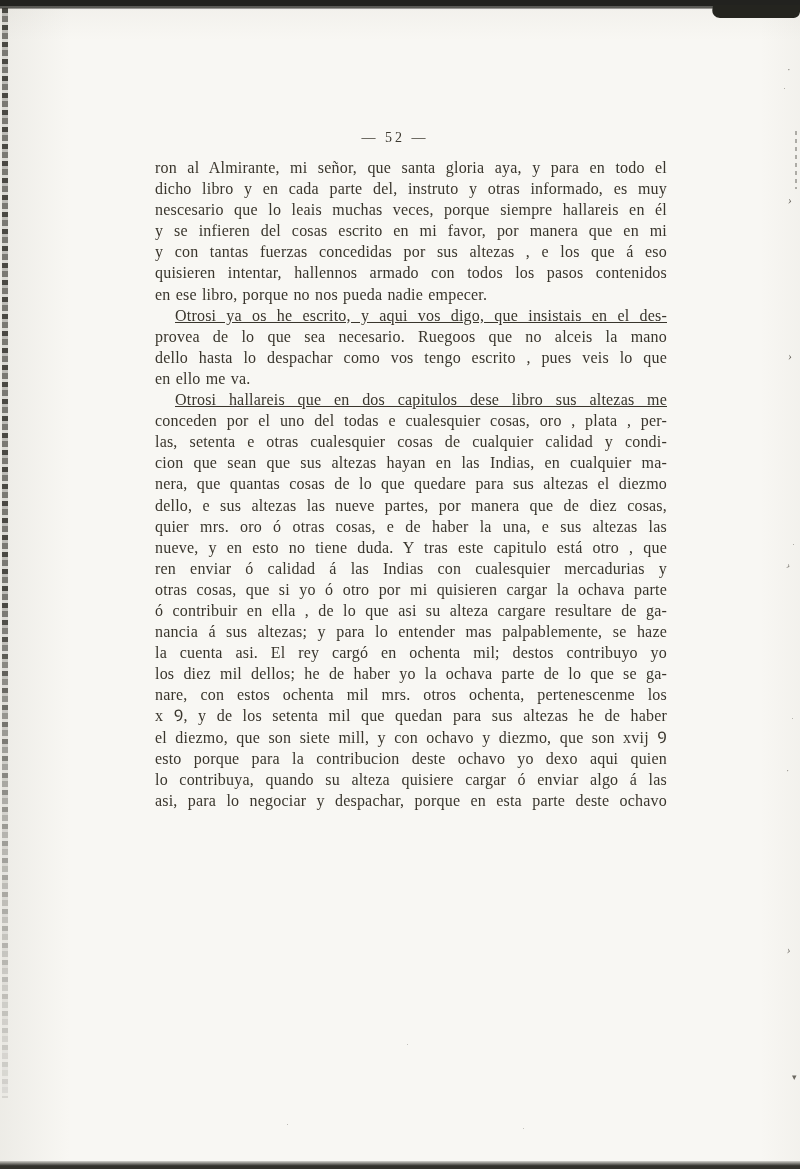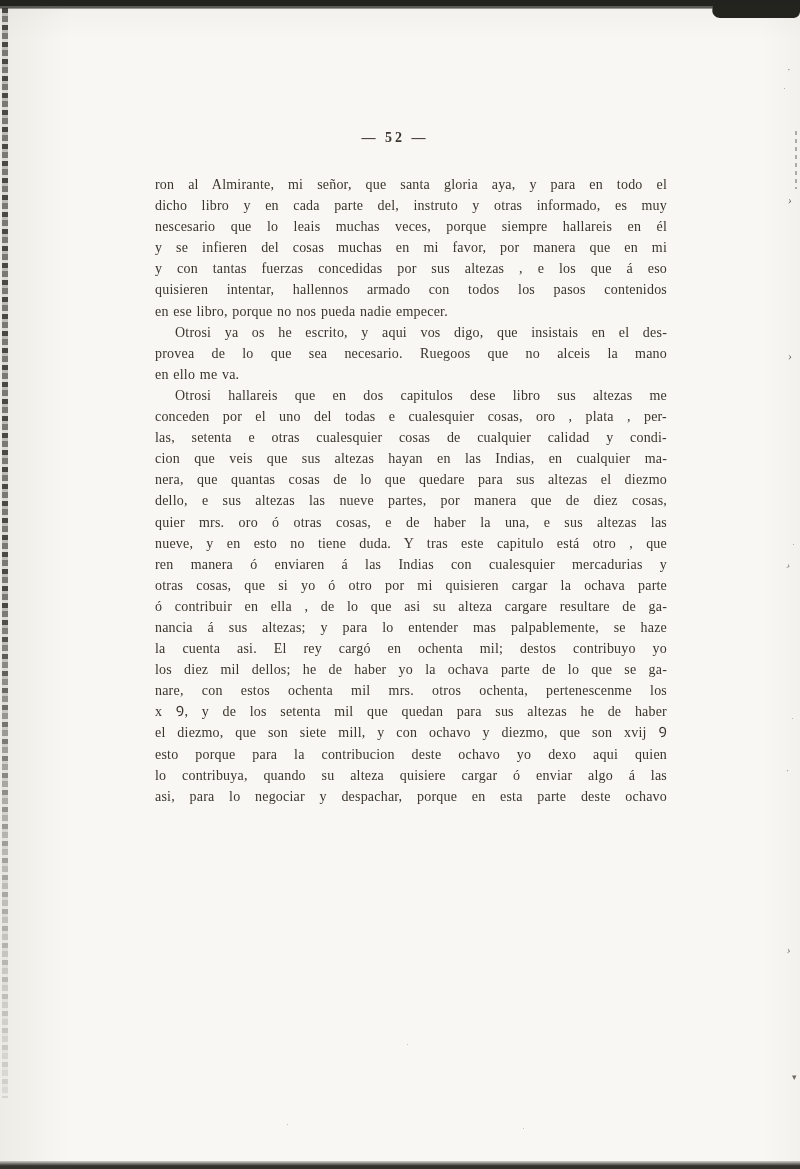--- a/index.html
+++ b/index.html
@@ -39,77 +39,78 @@
     filter:blur(.4px);
   }
   .dash-artifact{
     position:absolute;top:131px;right:3px;width:2px;height:58px;
     background:repeating-linear-gradient(to bottom,rgba(60,58,50,.7) 0 4px,rgba(0,0,0,0) 4px 8px);
     opacity:.55;
   }
   
   .folio{
     position:absolute;top:130px;left:139px;width:512px;
-    text-align:center;font-size:14px;letter-spacing:3px;color:#3c382f;font-weight:bold;
+    text-align:center;font-size:14px;letter-spacing:3px;color:#3c382f;
   }
   
   .textblock{
-    position:absolute;top:174px;left:155px;width:512px;
-    font-size:14px;line-height:21.1px;
+    position:absolute;top:157px;left:155px;width:512px;
+    font-size:16px;line-height:21.1px;
     letter-spacing:.2px;word-spacing:1px;
     color:#39352c;
     text-rendering:optimizeLegibility;
   }
   .line{
     text-align:justify;
     text-align-last:justify;
     white-space:normal;
     height:21.1px;overflow:visible;
   }
   .line.no-j{text-align-last:left;}
-  .line.indent{text-indent:20px;}
+  .line.indent{text-indent:20px;text-decoration:underline;}
   .speck{position:absolute;color:#4a463e;line-height:1;pointer-events:none;}
 </style>
 </head>
 <body>
 
 <div class="page">
   <div class="edge-top"></div>
   <div class="edge-top-blob"></div>
   <div class="edge-left"></div>
   <div class="edge-bottom"></div>
   <div class="dash-artifact"></div>
 
   <div class="folio">— 52 —</div>
 
   <div class="textblock" id="textblock">
       <div>
         <div class="line">ron al Almirante, mi señor, que santa gloria aya, y para en todo el</div>
         <div class="line">dicho libro y en cada parte del, instruto y otras informado, es muy</div>
         <div class="line">nescesario que lo leais muchas veces, porque siempre hallareis en él</div>
-        <div class="line">y se infieren del cosas muchas en mi favor, por manera que en mi</div>
+        <div class="line">y se infieren del cosas escrito en mi favor, por manera que en mi</div>
         <div class="line">y con tantas fuerzas concedidas por sus altezas , e los que á eso</div>
         <div class="line">quisieren intentar, hallennos armado con todos los pasos contenidos</div>
         <div class="line no-j">en ese libro, porque no nos pueda nadie empecer.</div>
       </div>
       <div>
         <div class="line indent">Otrosi ya os he escrito, y aqui vos digo, que insistais en el des-</div>
         <div class="line">provea de lo que sea necesario. Ruegoos que no alceis la mano</div>
+        <div class="line">dello hasta lo despachar como vos tengo escrito , pues veis lo que</div>
         <div class="line no-j">en ello me va.</div>
       </div>
       <div>
         <div class="line indent">Otrosi hallareis que en dos capitulos dese libro sus altezas me</div>
         <div class="line">conceden por el uno del todas e cualesquier cosas, oro , plata , per-</div>
         <div class="line">las, setenta e otras cualesquier cosas de cualquier calidad y condi-</div>
-        <div class="line">cion que veis que sus altezas hayan en las Indias, en cualquier ma-</div>
+        <div class="line">cion que sean que sus altezas hayan en las Indias, en cualquier ma-</div>
         <div class="line">nera, que quantas cosas de lo que quedare para sus altezas el diezmo</div>
         <div class="line">dello, e sus altezas las nueve partes, por manera que de diez cosas,</div>
         <div class="line">quier mrs. oro ó otras cosas, e de haber la una, e sus altezas las</div>
         <div class="line">nueve, y en esto no tiene duda. Y tras este capitulo está otro , que</div>
-        <div class="line">ren manera ó enviaren á las Indias con cualesquier mercadurias y</div>
+        <div class="line">ren enviar ó calidad á las Indias con cualesquier mercadurias y</div>
         <div class="line">otras cosas, que si yo ó otro por mi quisieren cargar la ochava parte</div>
         <div class="line">ó contribuir en ella , de lo que asi su alteza cargare resultare de ga-</div>
         <div class="line">nancia á sus altezas; y para lo entender mas palpablemente, se haze</div>
         <div class="line">la cuenta asi. El rey cargó en ochenta mil; destos contribuyo yo</div>
         <div class="line">los diez mil dellos; he de haber yo la ochava parte de lo que se ga-</div>
         <div class="line">nare, con estos ochenta mil mrs. otros ochenta, pertenescenme los</div>
         <div class="line">x Ꝯ, y de los setenta mil que quedan para sus altezas he de haber</div>
         <div class="line">el diezmo, que son siete mill, y con ochavo y diezmo, que son xvij Ꝯ</div>
         <div class="line">esto porque para la contribucion deste ochavo yo dexo aqui quien</div>
         <div class="line">lo contribuya, quando su alteza quisiere cargar ó enviar algo á las</div>

